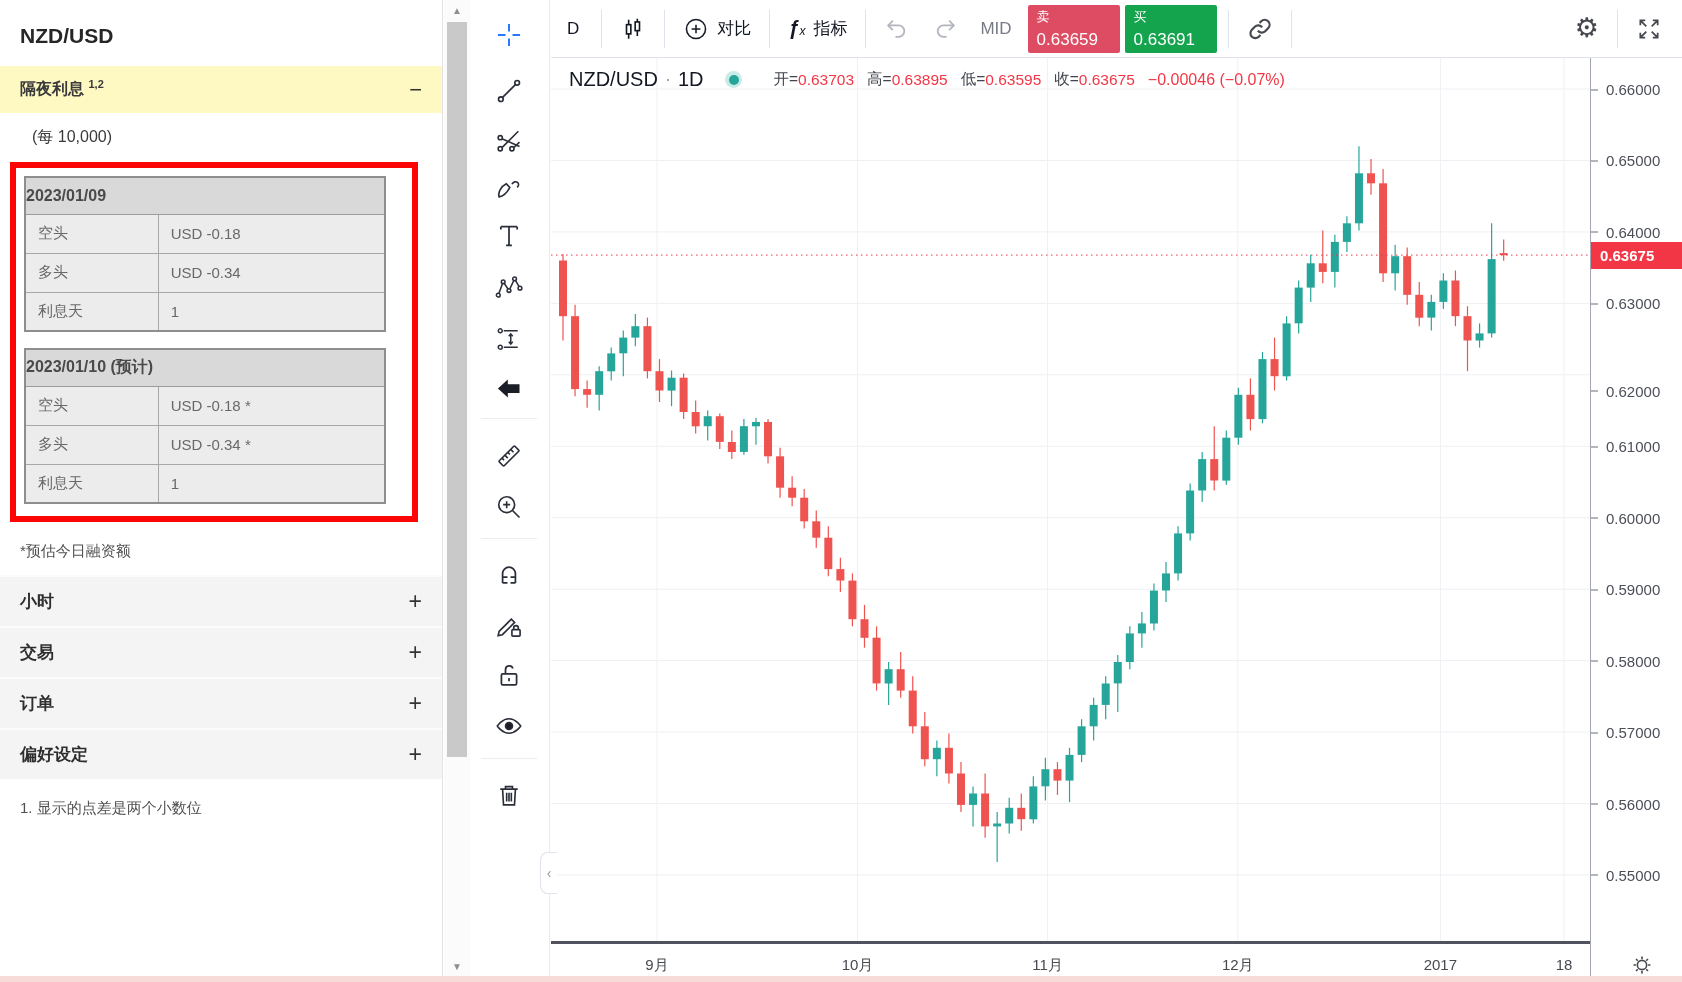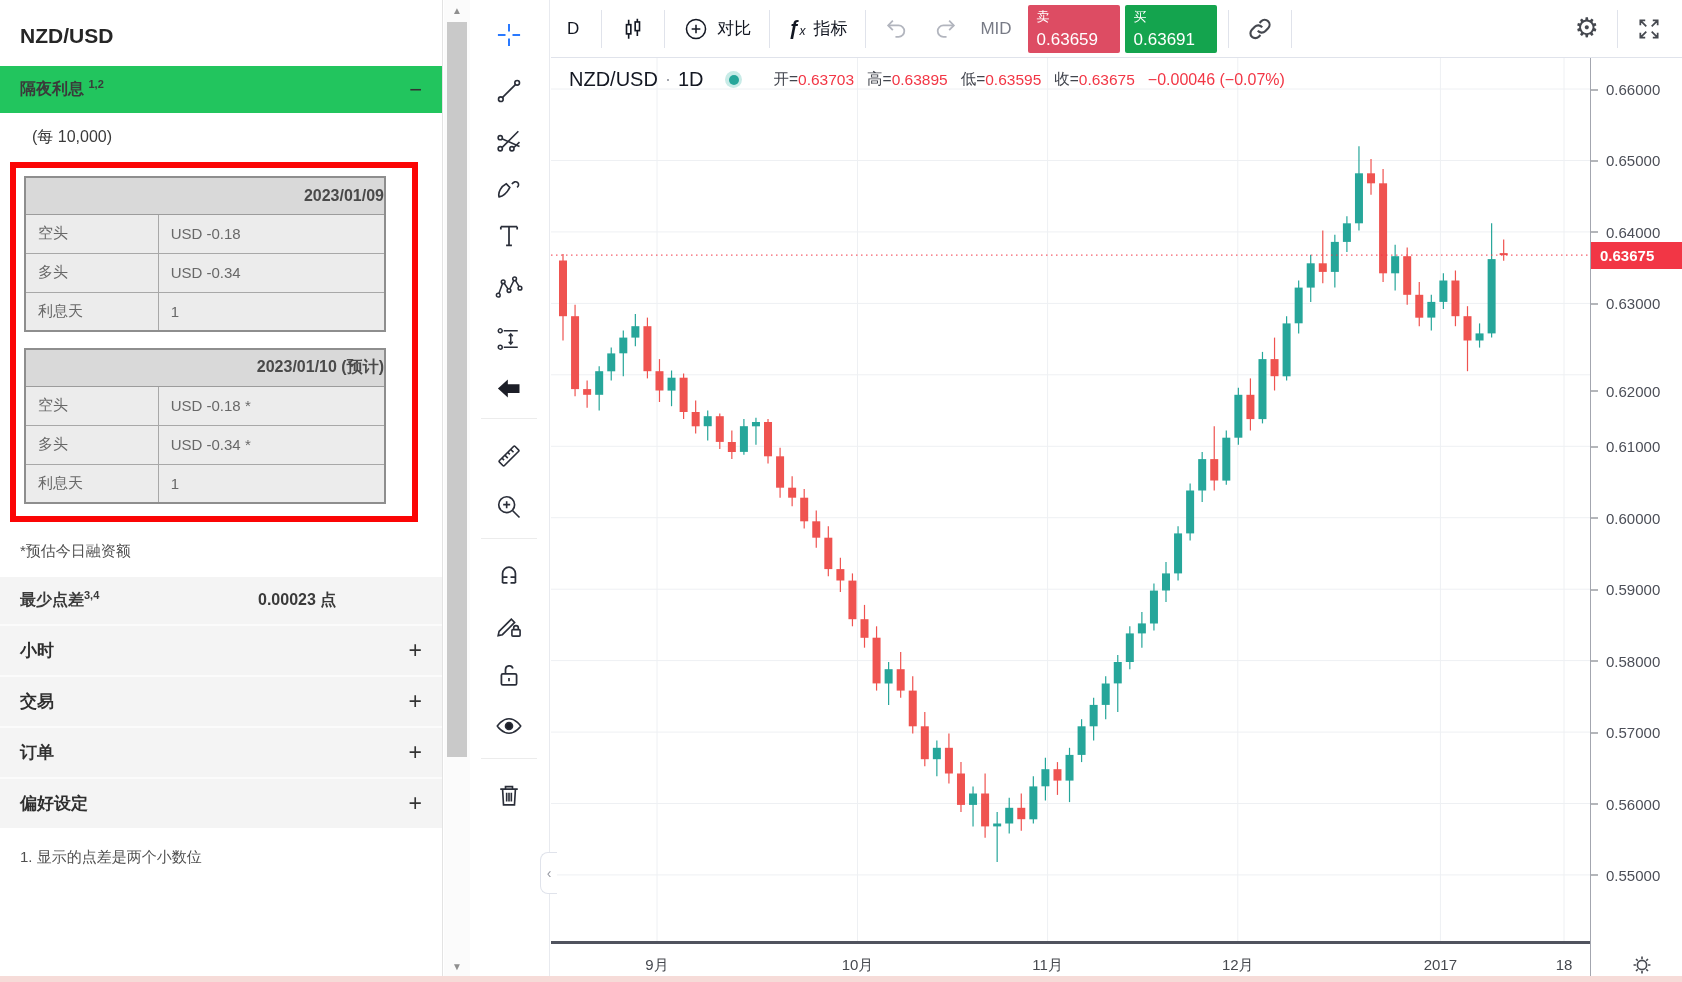--- a/index.html
+++ b/index.html
@@ -4,30 +4,30 @@
 <style>
   * { margin:0; padding:0; box-sizing:border-box; }
   html,body { width:1682px; height:982px; overflow:hidden; background:#fff;
     font-family:"Liberation Sans","DejaVu Sans",sans-serif; }
   .stage { position:relative; width:1682px; height:982px; background:#fff; }
 
   
   .sidebar { position:absolute; left:0; top:0; width:443px; height:982px; background:#fff; border-right:1px solid #e3e3e3; }
   .s-title { padding:24px 20px 16px; font-size:21px; font-weight:700; color:#262626; }
   .s-row { display:flex; align-items:center; background:#f4f4f4; height:49px; padding:0 20px; border-top:2px solid #fff; }
-  .s-row.white { background:#22c55e; }
+  .s-row.white { background:#fef9c3; }
   .s-label { font-size:16px; font-weight:700; color:#3a3a3a; }
   .s-label sup { font-size:11px; font-weight:700; }
   .s-value { font-size:16px; font-weight:700; color:#3a3a3a; position:absolute; left:258px; }
   .s-collapse { margin-left:auto; font-size:22px; color:#333; cursor:pointer; line-height:1; }
   .s-sub { padding:14px 20px 10px; font-size:16px; color:#3a3a3a;margin-left:12px; }
   .rates-box { margin:4px 10px 12px 10px; border:6px solid #fb0505; padding:8px 16px 10px 8px; width:408px; }
   table.rate { width:362px; border-collapse:collapse; border:2px solid #8e8e8e; margin-bottom:16px; }
   table.rate:last-child { margin-bottom:2px; }
-  table.rate th { background:#d9d9d9; color:#4a4a4a; font-size:16px; font-weight:700; text-align:right; height:37px; border:1px solid #9c9c9c; }
+  table.rate th { background:#d9d9d9; color:#4a4a4a; font-size:16px; font-weight:700; text-align:left; height:37px; border:1px solid #9c9c9c; }
   table.rate td { background:#ececec; color:#686868; font-size:15px; height:39px; border:1px solid #a8a8a8; padding-left:12px; }
   table.rate td.c1 { width:37%; }
   .star-note { padding:8px 20px 14px; font-size:15px; color:#4f4f4f; }
   .acc-row { display:flex; align-items:center; background:#f4f4f4; height:51px; padding:0 20px; border-top:2px solid #fbfbfb; cursor:pointer; }
   .acc-label { font-size:17px; font-weight:700; color:#2e2e2e; }
   .acc-plus { margin-left:auto; font-size:23px; font-weight:400; color:#333; }
   .bottom-note { padding:20px 20px; font-size:15px; color:#4f4f4f; background:#fff; }
 
   
   .scrollcol { position:absolute; left:444px; top:0; width:26px; height:982px; background:#fbfbfb; }
@@ -137,24 +137,20 @@
             <tr>
               <td class="c1">利息天</td>
               <td>1</td>
             </tr>
           </tbody>
         </table>
       </div>
 
     <div class="star-note">*预估今日融资额</div>
 
-    <div class="s-row" style="position:relative;">
-      <span class="s-label"><span>最少点差</span><sup>3,4</sup></span>
-      <span class="s-value">0.00023 点</span>
-    </div>
 
     <div id="accordion">
         <div class="acc-row">
           <span class="acc-label">小时</span>
           <span class="acc-plus">+</span>
         </div>
         <div class="acc-row">
           <span class="acc-label">交易</span>
           <span class="acc-plus">+</span>
         </div>

